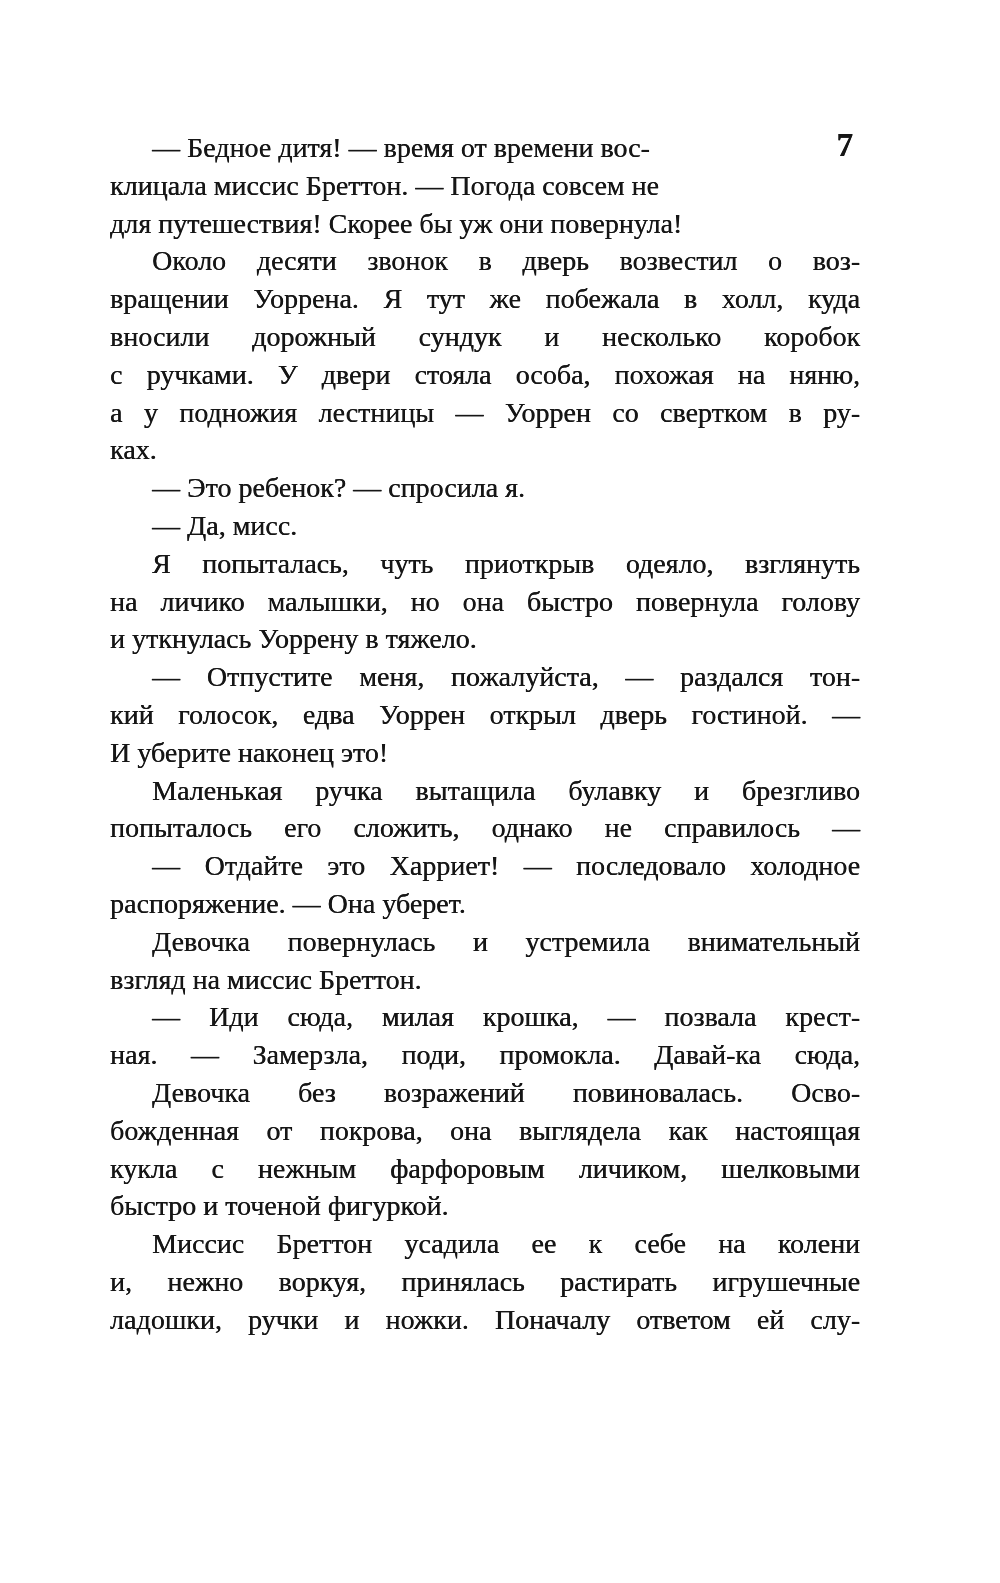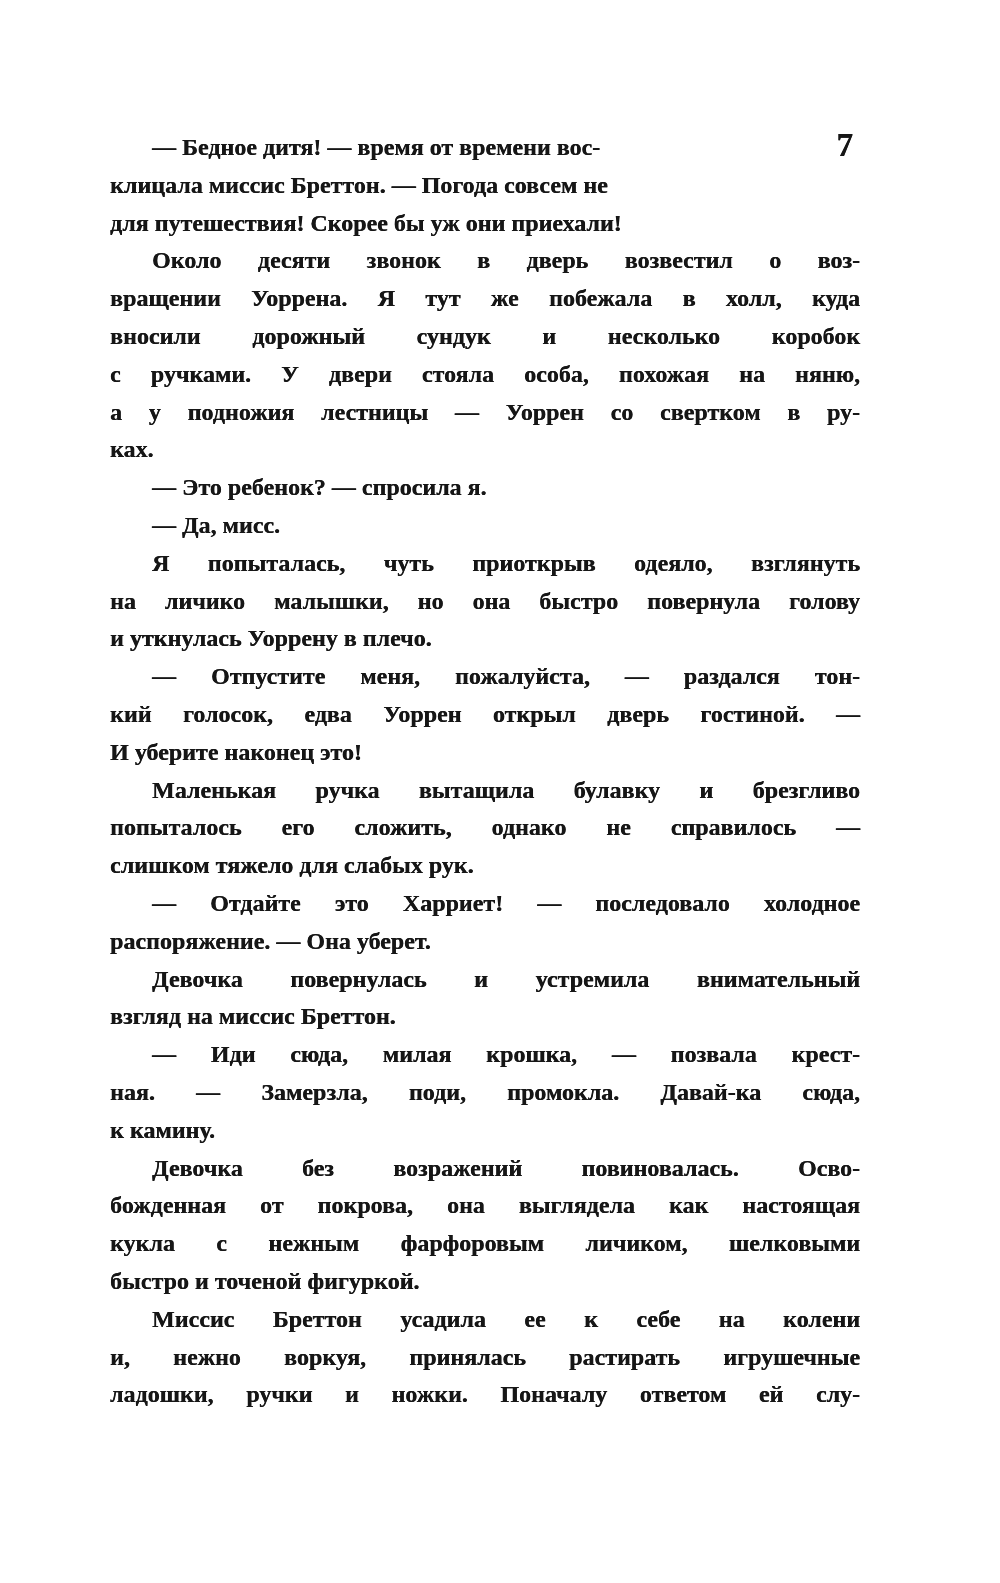--- a/index.html
+++ b/index.html
@@ -27,24 +27,23 @@
     font-size: 33px;
     line-height: 38px;
     font-weight: 700;
     text-shadow: 0.3px 0 0 currentColor;
   }
   .text-block {
     position: absolute;
     left: 110px;
     top: 129px;
     width: 750px;
-    font-size: 24px;
+    font-size: 28px;
     line-height: 37.8px;
     text-shadow: 0.35px 0 0 currentColor;
-    font-weight: bold;
   }
   .paragraph {
     margin: 0;
     padding: 0;
   }
   .paragraph.narrow-left {
     width: 655px;
   }
   .line {
     white-space: normal;
@@ -59,63 +58,61 @@
 </style>
 </head>
 <body>
 
 <div class="page" style="background: rgb(255, 255, 255); color: rgb(22, 22, 22);">
   <div class="page-number">7</div>
   <div class="text-block">
       <div class="paragraph narrow-left">
         <div class="line first">— Бедное дитя! — время от времени вос-</div>
         <div class="line">клицала миссис Бреттон. — Погода совсем не</div>
-        <div class="line">для путешествия! Скорее бы уж они приехали!</div>
+        <div class="line">для путешествия! Скорее бы уж они повернула!</div>
       </div>
       <div class="paragraph justified">
         <div class="line first fill">Около десяти звонок в дверь возвестил о воз-</div>
         <div class="line fill">вращении Уоррена. Я тут же побежала в холл, куда</div>
         <div class="line fill">вносили дорожный сундук и несколько коробок</div>
         <div class="line fill">с ручками. У двери стояла особа, похожая на няню,</div>
         <div class="line fill">а у подножия лестницы — Уоррен со свертком в ру-</div>
         <div class="line">ках.</div>
       </div>
       <div class="paragraph justified">
         <div class="line first">— Это ребенок? — спросила я.</div>
       </div>
       <div class="paragraph justified">
         <div class="line first">— Да, мисс.</div>
       </div>
       <div class="paragraph justified">
         <div class="line first fill">Я попыталась, чуть приоткрыв одеяло, взглянуть</div>
         <div class="line fill">на личико малышки, но она быстро повернула голову</div>
-        <div class="line">и уткнулась Уоррену в плечо.</div>
+        <div class="line">и уткнулась Уоррену в тяжело.</div>
       </div>
       <div class="paragraph justified">
         <div class="line first fill">— Отпустите меня, пожалуйста, — раздался тон-</div>
         <div class="line fill">кий голосок, едва Уоррен открыл дверь гостиной. —</div>
         <div class="line">И уберите наконец это!</div>
       </div>
       <div class="paragraph justified">
         <div class="line first fill">Маленькая ручка вытащила булавку и брезгливо</div>
         <div class="line fill">попыталось его сложить, однако не справилось —</div>
-        <div class="line">слишком тяжело для слабых рук.</div>
       </div>
       <div class="paragraph justified">
         <div class="line first fill">— Отдайте это Харриет! — последовало холодное</div>
         <div class="line">распоряжение. — Она уберет.</div>
       </div>
       <div class="paragraph justified">
         <div class="line first fill">Девочка повернулась и устремила внимательный</div>
         <div class="line">взгляд на миссис Бреттон.</div>
       </div>
       <div class="paragraph justified">
         <div class="line first fill">— Иди сюда, милая крошка, — позвала крест-</div>
         <div class="line fill">ная. — Замерзла, поди, промокла. Давай-ка сюда,</div>
-        <div class="line">к камину.</div>
       </div>
       <div class="paragraph justified">
         <div class="line first fill">Девочка без возражений повиновалась. Осво-</div>
         <div class="line fill">божденная от покрова, она выглядела как настоящая</div>
         <div class="line fill">кукла с нежным фарфоровым личиком, шелковыми</div>
         <div class="line">быстро и точеной фигуркой.</div>
       </div>
       <div class="paragraph justified">
         <div class="line first fill">Миссис Бреттон усадила ее к себе на колени</div>
         <div class="line fill">и, нежно воркуя, принялась растирать игрушечные</div>

